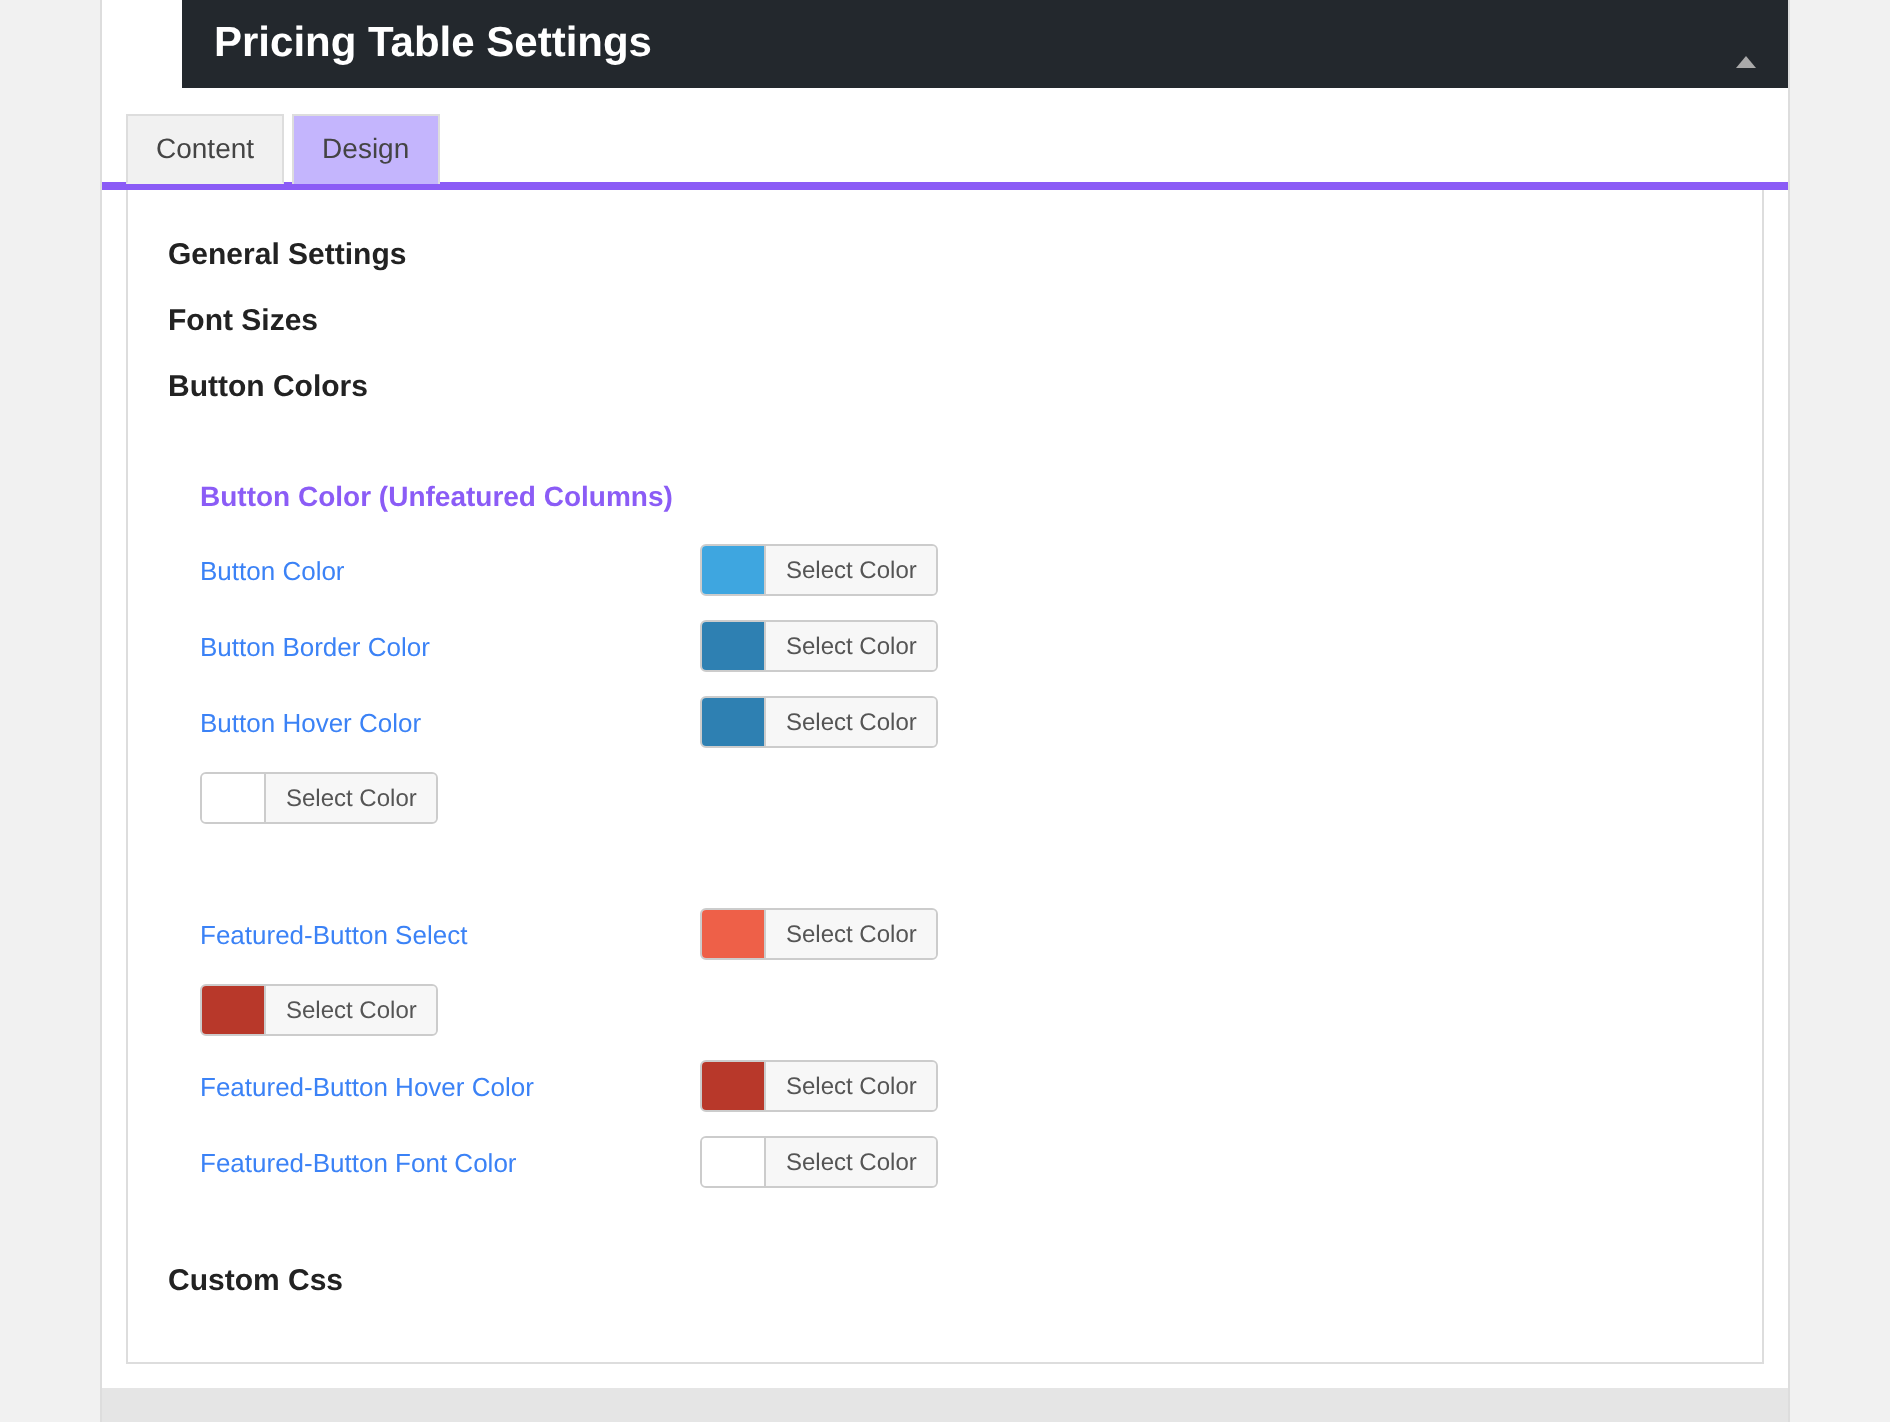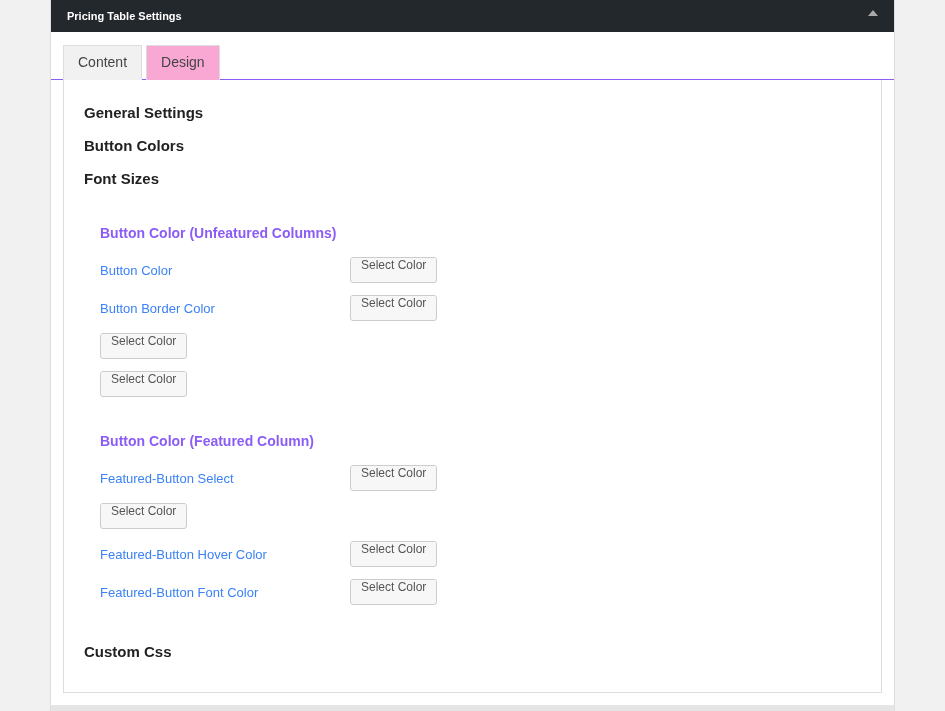--- a/index.html
+++ b/index.html
@@ -11,46 +11,47 @@
     .panel {
       margin: 0 50px 0 50px;
       background: #fff;
       border: 1px solid #ddd;
       border-top: none;
     }
     .panel-header {
       background: #23282d;
       color: #fff;
       padding: 10px 16px;
-      font-size: 11px;
+      font-size: 21px;
       font-weight: 600;
       display: flex;
       justify-content: space-between;
-      align-items: flex-start;
+      align-items: flex-end;
       border: none;
+      margin-left: 40px;
     }
     .panel-header .toggle-icon {
       width: 0; height: 0;
       border-left: 5px solid transparent;
       border-right: 5px solid transparent;
       border-bottom: 6px solid #aaa;
       cursor: pointer;
     }
     .tabs-row {
       display: flex;
       padding: 12px 4px 0 12px;
       background: #fff;
-      border-bottom: 1px solid #8b5cf6;
+      border-bottom: 4px solid #8b5cf6;
       gap: 0;
     }
     .tab {
       padding: 8px 14px 9px 14px;
       font-size: 14px;
       color: #444;
-      background: #f9a8d4;
+      background: #c4b5fd;
       border: 1px solid #ddd;
       border-bottom: none;
       cursor: pointer;
       position: relative;
       bottom: -1px;
       margin-right: 4px;
     }
     .tab.active {
       background: #f1f1f1;
       border-bottom: 1px solid #f1f1f1;
@@ -92,21 +93,20 @@
     }
     .color-picker {
       display: inline-flex;
       align-items: stretch;
       border: 1px solid #ccc;
       border-radius: 3px;
       overflow: hidden;
       height: 26px;
       cursor: pointer;
       background: #f7f7f7;
-      flex-direction: column;
     }
     .color-swatch {
       width: 32px;
       border-right: 1px solid #ccc;
     }
     .color-btn-text {
       font-size: 12px;
       color: #555;
       padding: 0 10px;
       display: flex;
@@ -130,22 +130,22 @@
     <span class="toggle-icon"></span>
   </div>
 
   <div class="tabs-row">
     <div class="tab active">Content</div>
     <div class="tab">Design</div>
   </div>
 
   <div class="content-box">
     <span class="section-link">General Settings</span>
+    <span class="section-link">Font Sizes</span>
     <span class="section-link">Button Colors</span>
-    <span class="section-link">Font Sizes</span>
 
     <div class="sub-section">
       <div class="sub-heading">Button Color (Unfeatured Columns)</div>
 
       <div class="field-row">
         <div class="field-label">Button Color</div>
         <div class="color-picker">
           <div class="color-swatch" style="background:#3ea6e0"></div>
           <div class="color-btn-text">Select Color</div>
         </div>
@@ -153,36 +153,36 @@
 
       <div class="field-row">
         <div class="field-label">Button Border Color</div>
         <div class="color-picker">
           <div class="color-swatch" style="background:#2e80b2"></div>
           <div class="color-btn-text">Select Color</div>
         </div>
       </div>
 
       <div class="field-row">
+        <div class="field-label">Button Hover Color</div>
         <div class="color-picker">
           <div class="color-swatch" style="background:#2e80b2"></div>
           <div class="color-btn-text">Select Color</div>
         </div>
       </div>
 
       <div class="field-row">
         <div class="color-picker">
           <div class="color-swatch" style="background:#ffffff"></div>
           <div class="color-btn-text">Select Color</div>
         </div>
       </div>
     </div>
 
     <div class="sub-section">
-      <div class="sub-heading">Button Color (Featured Column)</div>
 
       <div class="field-row">
         <div class="field-label">Featured-Button Select</div>
         <div class="color-picker">
           <div class="color-swatch" style="background:#ee6048"></div>
           <div class="color-btn-text">Select Color</div>
         </div>
       </div>
 
       <div class="field-row">

